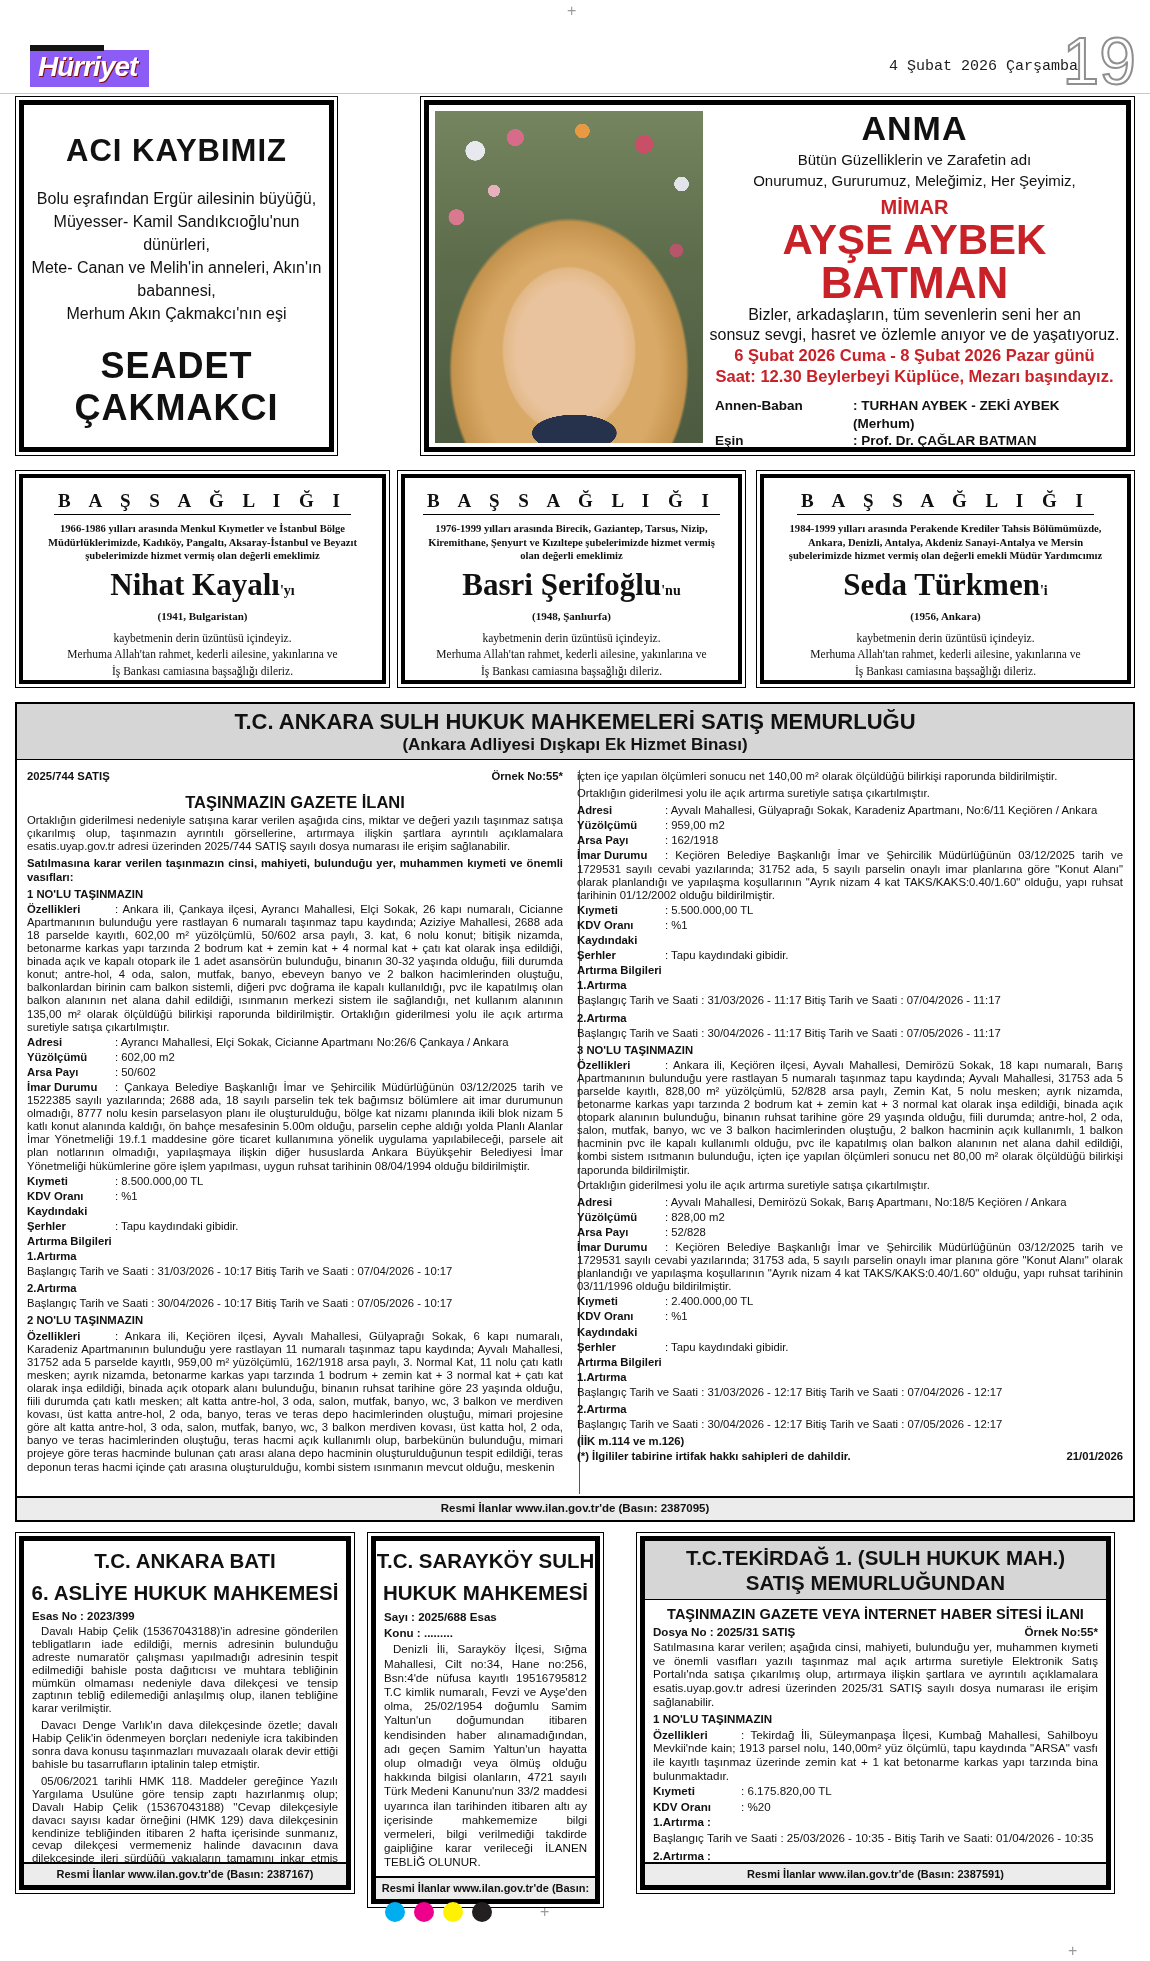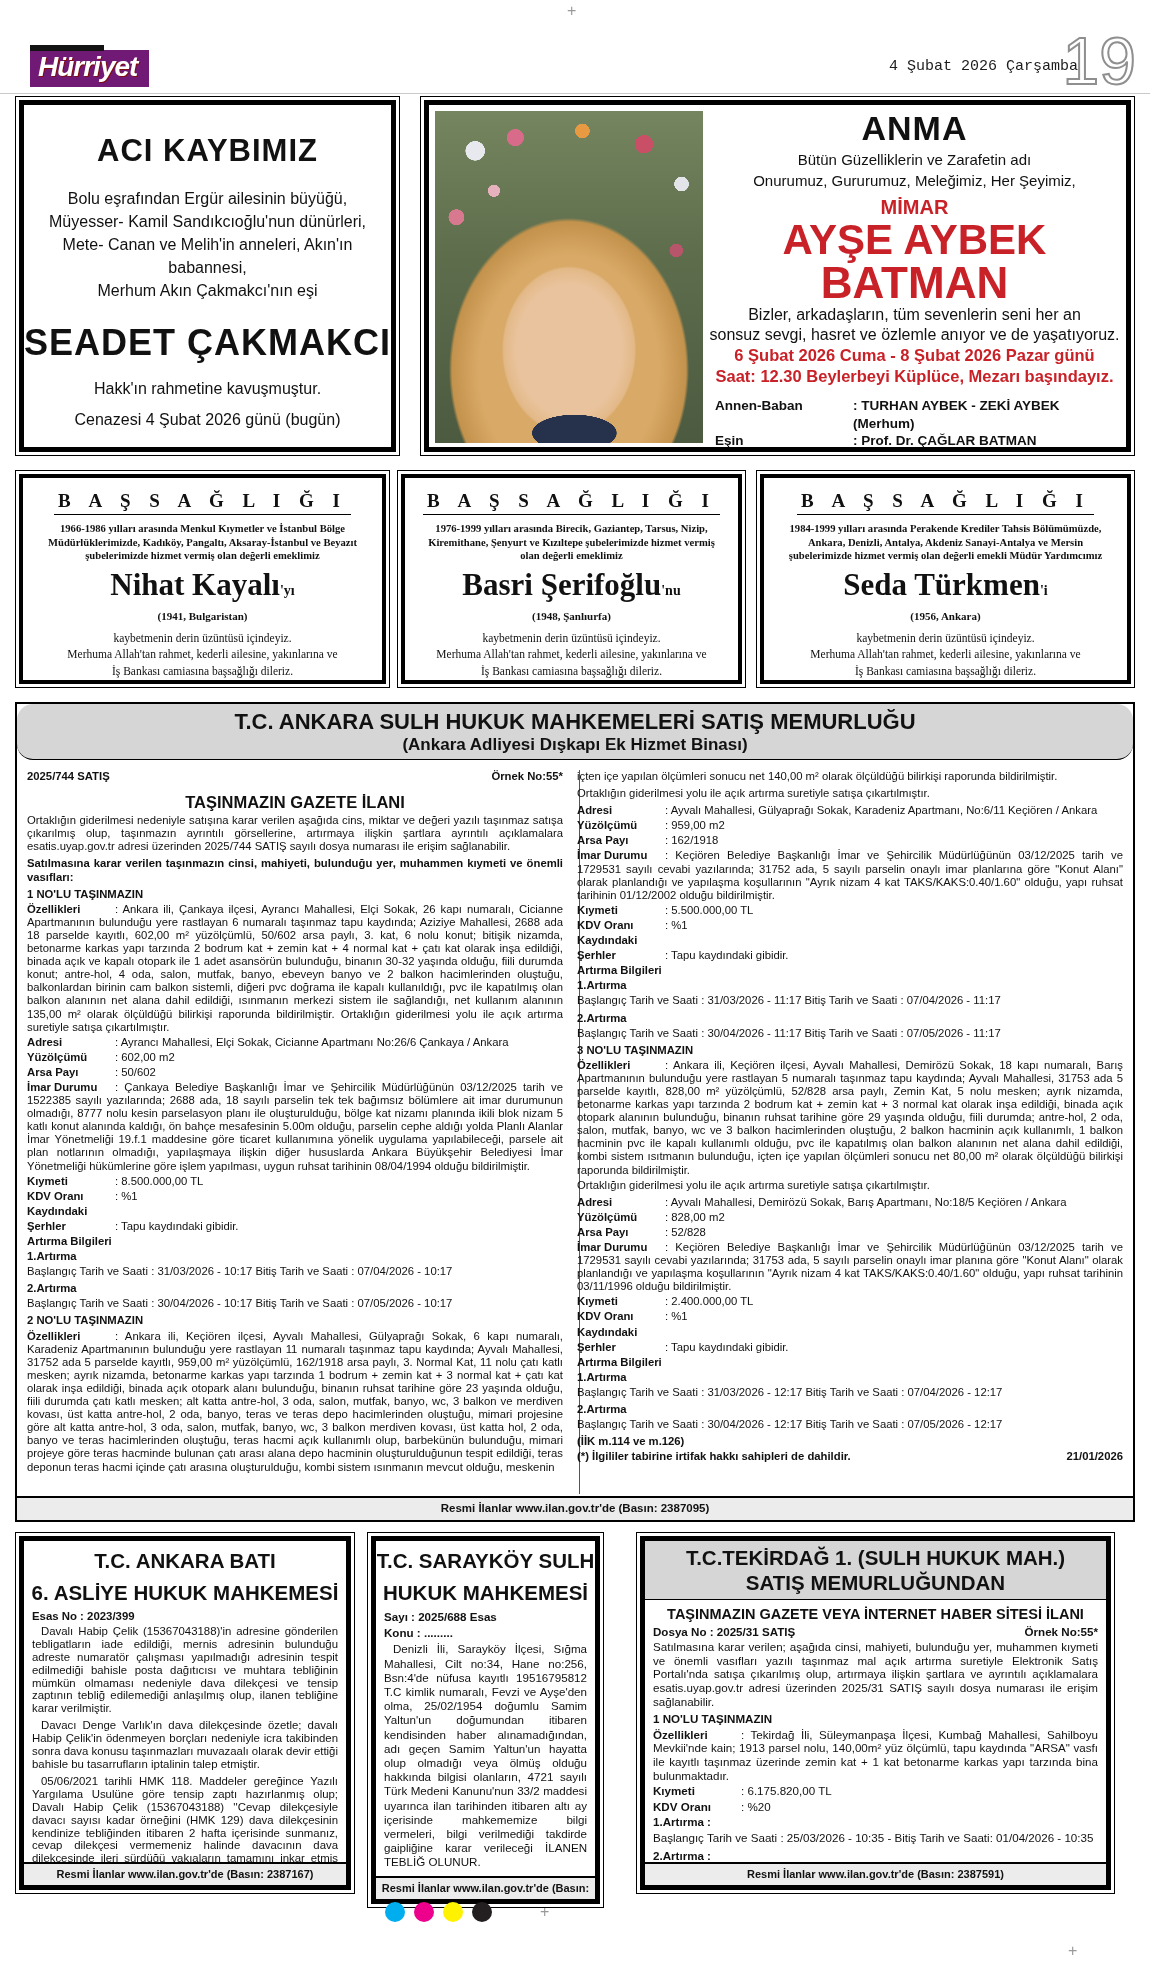--- a/index.html
+++ b/index.html
@@ -1,20 +1,20 @@
 <!DOCTYPE html>
 <html lang="tr"><head>
 <meta charset="utf-8">
 <style>
   html,body{margin:0;padding:0;background:#f2f2f2;}
   #page{position:relative;width:1150px;height:1961px;background:#fff;margin:0 auto;
         font-family:"Liberation Sans",sans-serif;color:#111;overflow:hidden;}
   
   .crop{position:absolute;color:#9a9a9a;font-size:16px;font-weight:400;}
-  .brand{position:absolute;left:30px;top:50px;background:#701a75;color:#fff;
+  .brand{position:absolute;left:30px;top:50px;background:#8b5cf6;color:#fff;
          font-style:italic;font-weight:bold;font-size:28px;padding:1px 12px 4px 8px;
          letter-spacing:-1px;text-shadow:1px 1px 0 #7e0d0e;}
   .brand::before{content:"";position:absolute;left:0;top:-5px;width:62%;height:6px;background:#141414;}
   .pdate{position:absolute;right:72px;top:58px;font-size:15px;color:#1c1c1c;letter-spacing:0;font-family:Liberation Mono, monospace;}
   .pnum{position:absolute;right:14px;top:28px;font-size:66px;line-height:1;color:#fff;
         -webkit-text-stroke:2px #8f8f8f;font-weight:200;}
   .hrule{position:absolute;left:0;right:0;top:93px;border-top:1px solid #c9c9c9;}
   
   .frame{position:absolute;border:1px solid #000;padding:3px;box-sizing:border-box;background:#fff;}
   .frame>.inner{border:5px solid #000;width:100%;height:100%;box-sizing:border-box;
@@ -59,21 +59,21 @@
   .bas{font-family:"Liberation Serif",serif;text-align:center;display:flex;flex-direction:column;height:100%;}
   .bas-h{font-size:19px;font-weight:700;letter-spacing:7px;margin-top:12px;align-self:center;
          border-bottom:1.5px solid #000;padding:0 4px 2px;}
   .bas-intro{font-size:10.6px;font-weight:700;line-height:13.5px;margin:7px 14px 0;}
   .bas-name{font-size:31px;font-weight:700;margin-top:6px;line-height:32px;}
   .bas-name .sfx{font-size:14px;font-weight:700;}
   .bas-birth{font-size:11px;font-weight:700;margin-top:3px;}
   .bas-body{font-size:11.5px;line-height:16.5px;margin-top:8px;}
   
   .notice{position:absolute;border:2px solid #000;box-sizing:border-box;background:#fff;}
-  .nband{background:#d6d6d6;text-align:center;padding:5px 0 4px;border-bottom:1px solid #000;border-radius:16px;}
+  .nband{background:#d6d6d6;text-align:center;padding:5px 0 4px;border-bottom:1px solid #000;}
   .nband .l1{font-size:22px;font-weight:800;}
   .nband .l2{font-size:17px;font-weight:800;}
   .ncols{position:absolute;top:66px;bottom:26px;left:10px;right:10px;}
   .ncol{position:absolute;top:0;bottom:0;overflow:hidden;font-size:11.3px;line-height:13.1px;}
   .ncol-l{left:0;width:536px;}
   .ncol-r{right:0;width:546px;}
   .ndiv{position:absolute;left:552px;top:0;bottom:0;width:1px;background:#555;}
   .nfoot{position:absolute;left:0;right:0;bottom:0;height:22px;border-top:2px solid #000;
          background:#ececec;text-align:center;font-size:11.5px;font-weight:700;line-height:21px;}
   .blk{margin:0 0 2px 0;}
@@ -110,21 +110,21 @@
   <div class="crop" style="left:567px;top:2px;">+</div>
   <div class="crop" style="left:1068px;top:1870px;">+</div>
   <div class="crop" style="left:540px;top:1903px;">+</div>
   <div class="crop" style="left:1068px;top:1942px;">+</div>
 
   <div class="brand">Hürriyet</div>
   <div class="pdate">4 Şubat 2026 Çarşamba</div>
   <div class="pnum">19</div>
   <div class="hrule"></div>
 
-  <div class="frame" style="left:15px;top:96px;width:385px;height:360px;">
+  <div class="frame" style="left:15px;top:96px;width:323px;height:360px;">
     <div class="inner aci">
       <div class="aci-title">ACI KAYBIMIZ</div>
       <div class="aci-lines">
 
       <div class="aci-line">Bolu eşrafından Ergür ailesinin büyüğü,</div>
           <div class="aci-line">Müyesser- Kamil Sandıkcıoğlu'nun dünürleri,</div>
           <div class="aci-line">Mete- Canan ve Melih'in anneleri, Akın'ın babannesi,</div>
           <div class="aci-line">Merhum Akın Çakmakcı'nın eşi</div>
         </div>
       <div class="aci-name">SEADET ÇAKMAKCI</div>

